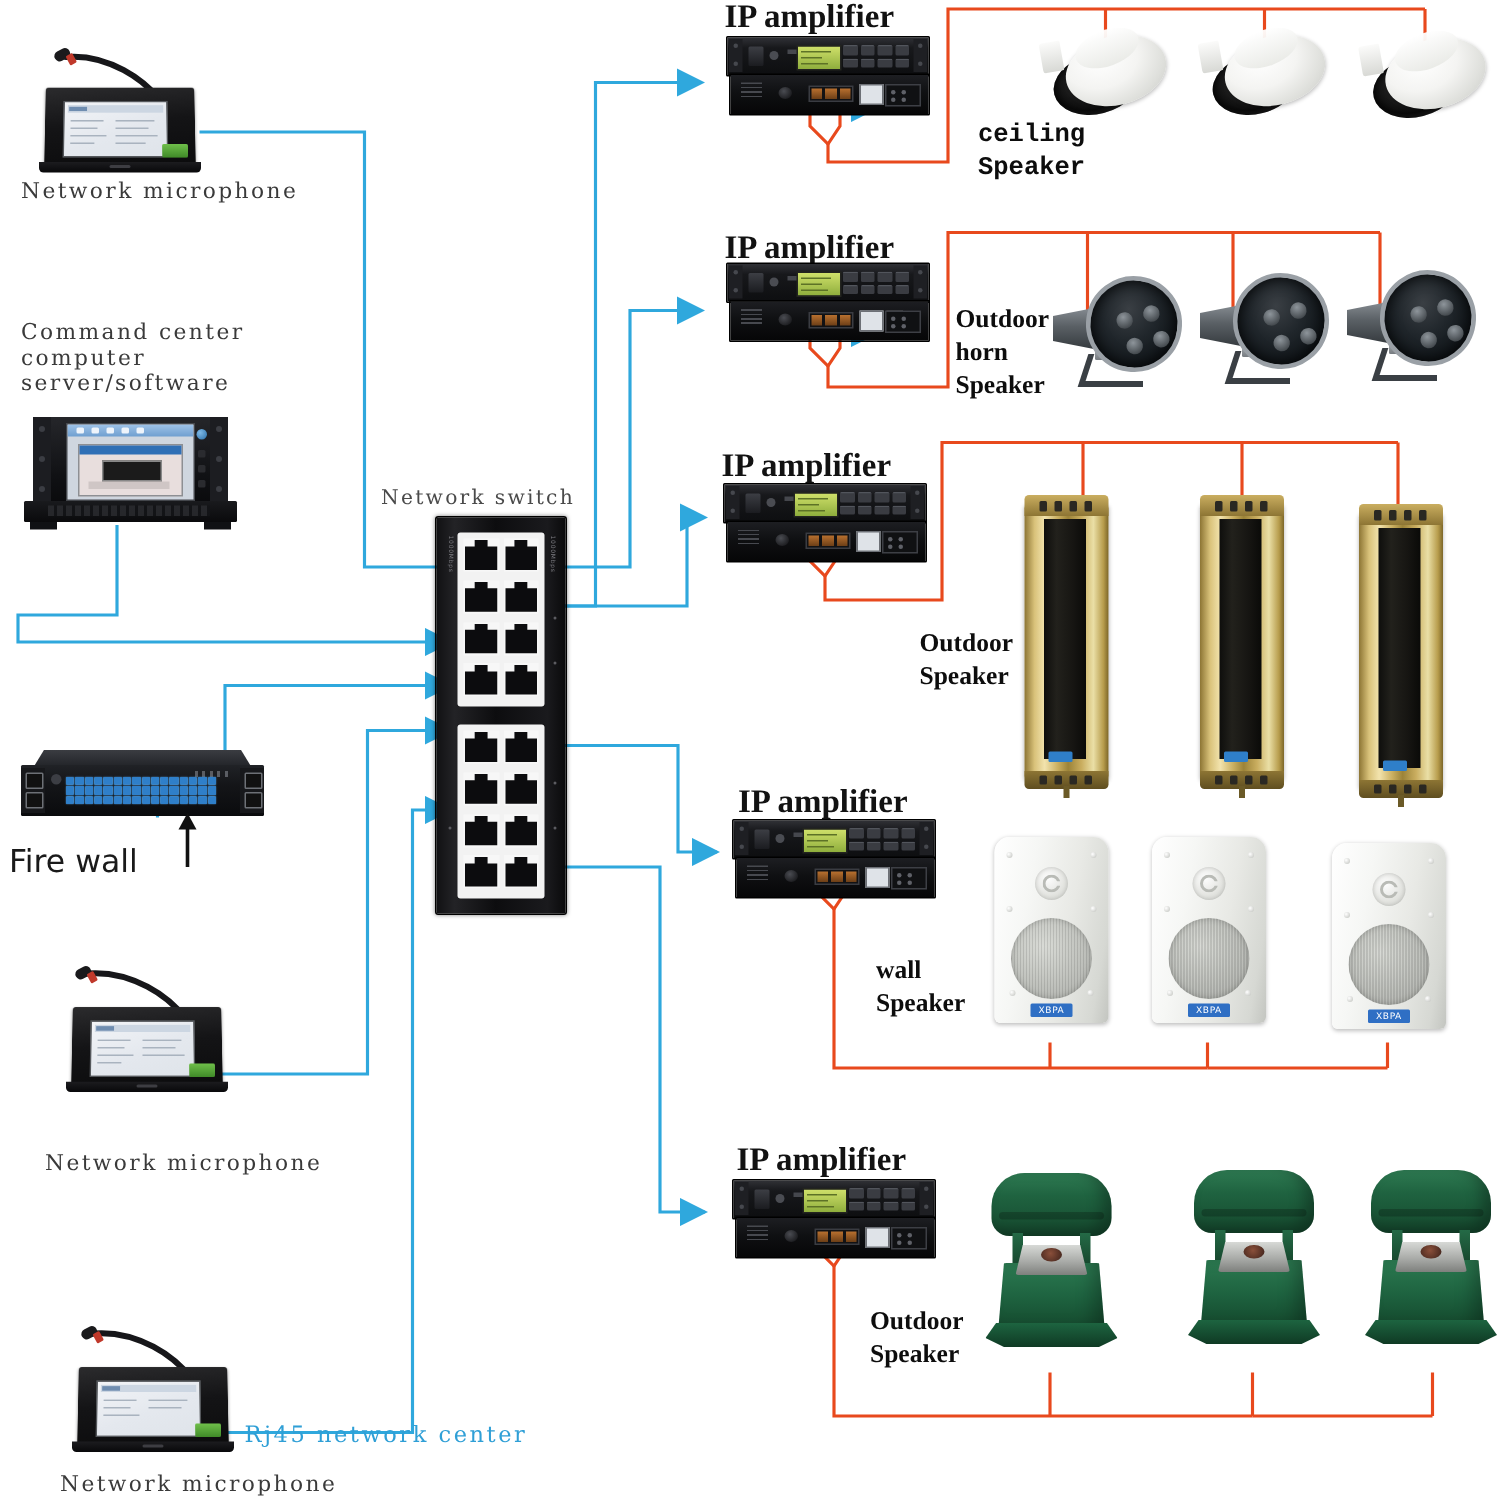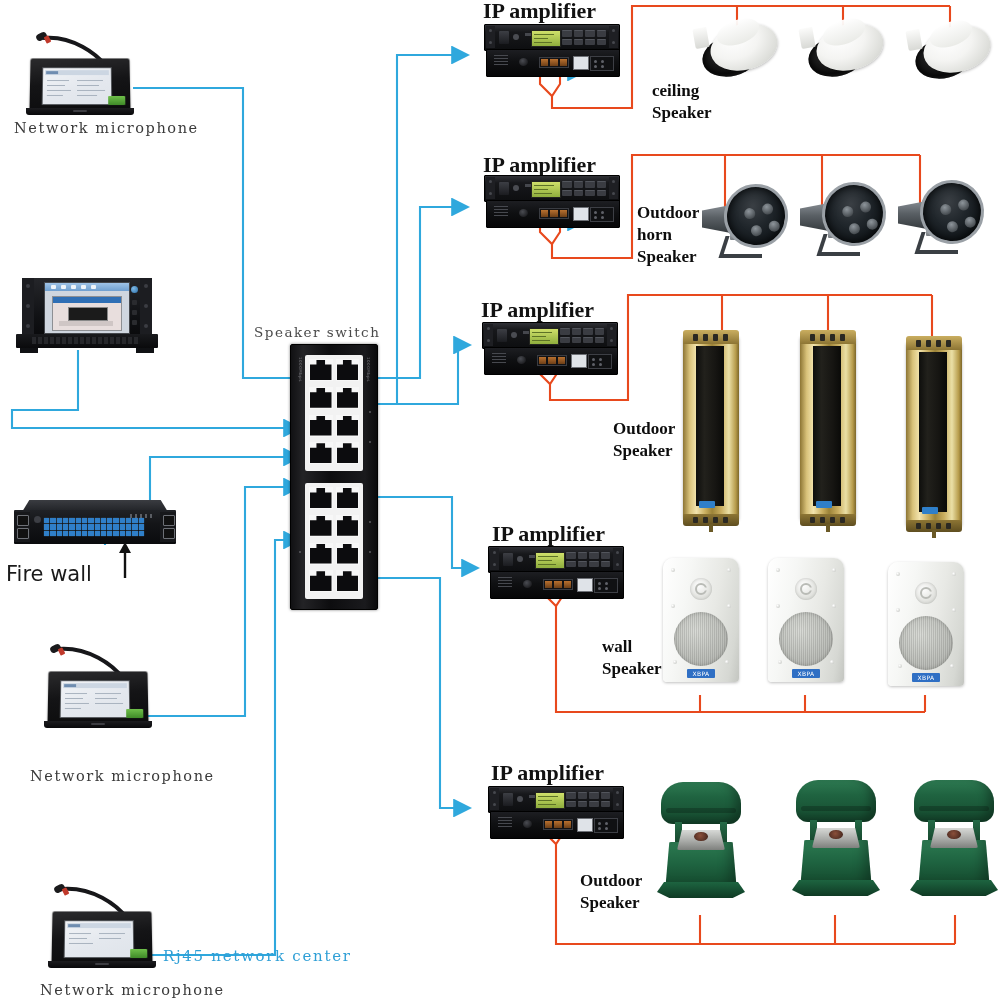--- a/index.html
+++ b/index.html
@@ -481,20 +481,23 @@
         <div class="ln" style="left:34px;top:17px;width:22px;"></div>
         <div class="ln" style="left:34px;top:22px;width:28px;"></div>
         <div class="ln" style="left:34px;top:27px;width:20px;"></div>
       </div>
       <div class="mic-green"></div>
     </div>
     <div class="mic-base"></div>
   </div>
   <div class="lbl lbl-left" style="left:14px;top:120px;">Network microphone</div>
 
+  <div class="lbl lbl-left" style="left:14px;top:214px;">Command center
+computer
+server/software</div>
   <div class="pc-outer" style="left:22px;top:278px;">
     <div class="pc-ear l">
         <i style="top:6px"></i>
         <i style="top:26px"></i>
         <i style="top:46px"></i>
       </div>
     <div class="pc-ear r">
         <i style="top:6px"></i>
         <i style="top:26px"></i>
         <i style="top:46px"></i>
@@ -639,21 +642,21 @@
         <div class="ln" style="left:34px;top:17px;width:22px;"></div>
       </div>
       <div class="mic-green"></div>
     </div>
     <div class="mic-base"></div>
   </div>
   <div class="lbl lbl-left" style="left:40px;top:982px;">Network microphone</div>
 
   <div class="lbl lbl-rj45" style="left:163px;top:948px;">Rj45 network center</div>
 
-  <div class="lbl lbl-sw" style="left:254px;top:325px;">Speaker switch</div>
+  <div class="lbl lbl-sw" style="left:254px;top:325px;">Network switch</div>
   <div class="switch" style="left:290px;top:344px;">
     <div class="sw-txt" style="left:7px;top:12px;">1000Mbps</div>
     <div class="sw-txt" style="right:6px;top:12px;">1000Mbps</div>
     <div class="port-block" style="top:10px;height:116px;">
       <div class="port"></div>
       <div class="port"></div>
       <div class="port"></div>
       <div class="port"></div>
       <div class="port"></div>
       <div class="port"></div>
@@ -718,21 +721,21 @@
       <div class="amp-white"></div>
       <div class="amp-rj"></div>
       <div class="grp">
         <i style="left:3px;top:3px"></i>
           <i style="left:10px;top:3px"></i>
           <i style="left:3px;top:8px"></i>
           <i style="left:10px;top:8px"></i>
       </div>
     </div>
   </div>
-  <div class="lbl lbl-spk" style="left:652px;top:80px;">ceiling
+  <div class="lbl lbl-spk" style="left:652px;top:80px;font-family:Liberation Mono, monospace;">ceiling
 Speaker</div>
   <div class="sp-ceil" style="left:692px;top:14px;">
     <div class="cone"></div>
       <div class="tab"></div>
       <div class="disc"></div>
       <div class="lip"></div>
   </div>
   <div class="sp-ceil" style="left:798px;top:14px;">
     <div class="cone"></div>
       <div class="tab"></div>
@@ -977,21 +980,21 @@
       <div class="amp-white"></div>
       <div class="amp-rj"></div>
       <div class="grp">
         <i style="left:3px;top:3px"></i>
           <i style="left:10px;top:3px"></i>
           <i style="left:3px;top:8px"></i>
           <i style="left:10px;top:8px"></i>
       </div>
     </div>
   </div>
-  <div class="lbl lbl-spk" style="left:602px;top:636px;">wall
+  <div class="lbl lbl-spk" style="left:584px;top:636px;">wall
 Speaker</div>
   <div class="sp-wall" style="left:663px;top:558px;">
     <div class="cab"></div>
     <div class="tw"></div>
     <div class="wf"></div>
     <div class="scr" style="left:8px;top:10px"></div>
       <div class="scr" style="right:8px;top:10px"></div>
     <div class="scr" style="left:8px;top:46px"></div>
       <div class="scr" style="right:8px;top:46px"></div>
     <div class="scr" style="left:10px;bottom:18px"></div>

